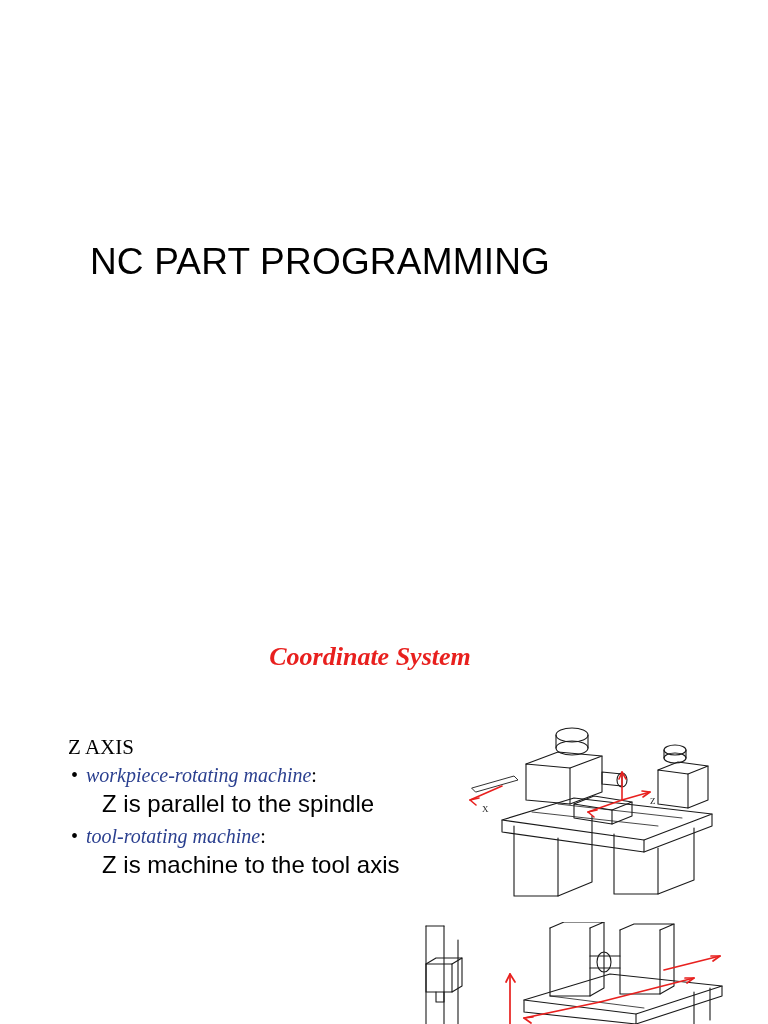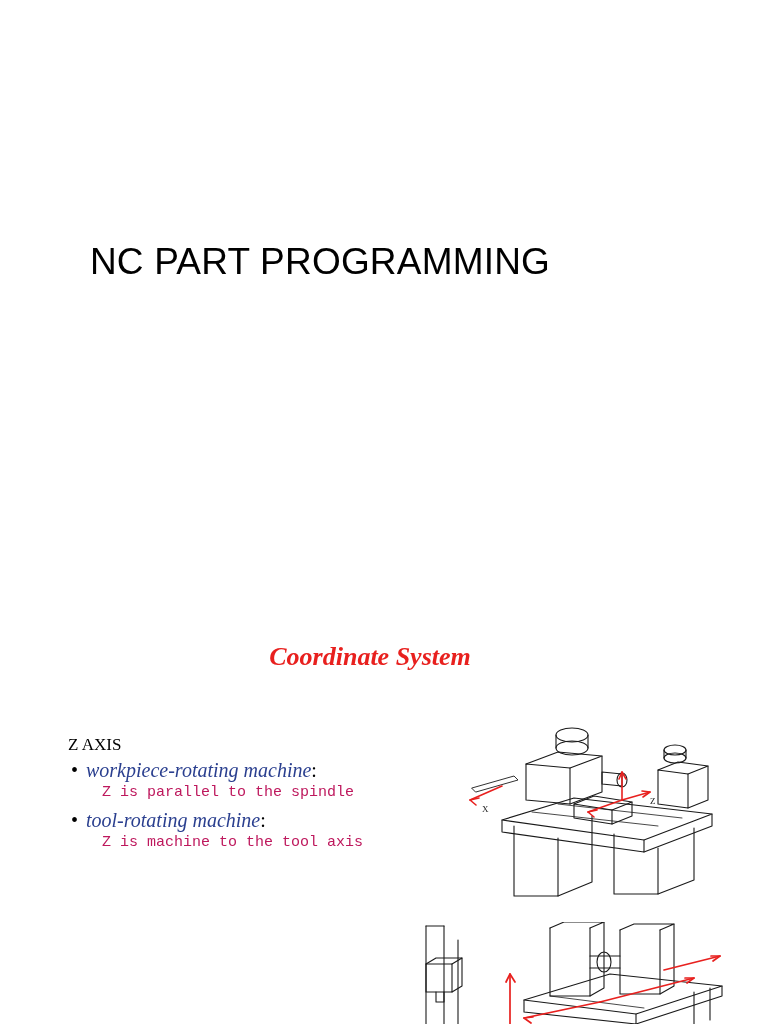--- a/index.html
+++ b/index.html
@@ -50,21 +50,21 @@
 
   .body-block {
     position: absolute;
     left: 68px;
     top: 734px;
     width: 420px;
   }
 
   .axis-label {
     font-family: "Liberation Serif", serif;
-    font-size: 17px;
+    font-size: 21px;
     color: #000000;
     margin: 0 0 2px 0;
     line-height: 1.25;
   }
 
   .bullet-row {
     display: flex;
     align-items: flex-start;
     margin-top: 2px;
   }
@@ -84,24 +84,24 @@
     line-height: 1.3;
     font-style: italic;
     color: #2a3f8f;
     text-align: right;
   }
   .bullet-text .colon {
     font-style: normal;
     color: #000000;
   }
   .sub-line {
-    font-family: Liberation Mono, monospace;
-    font-size: 15px;
+    font-family: Liberation Sans, sans-serif;
+    font-size: 24px;
     line-height: 1.3;
-    color: #be185d;
+    color: #000000;
     margin: 0 0 4px 34px;
   }
 
   
   .fig1 {
     position: absolute;
     left: 462px;
     top: 708px;
     width: 268px;
     height: 198px;

